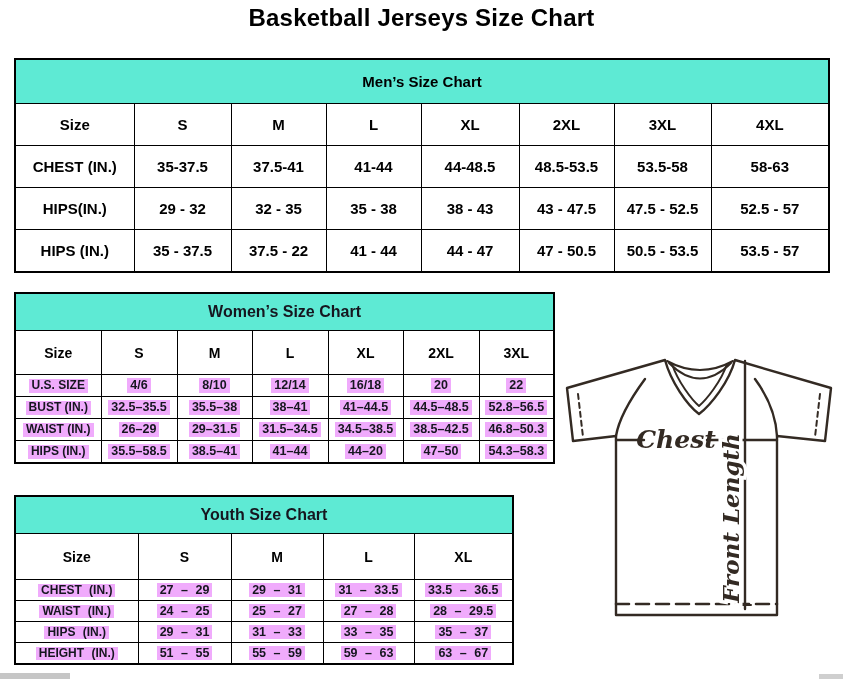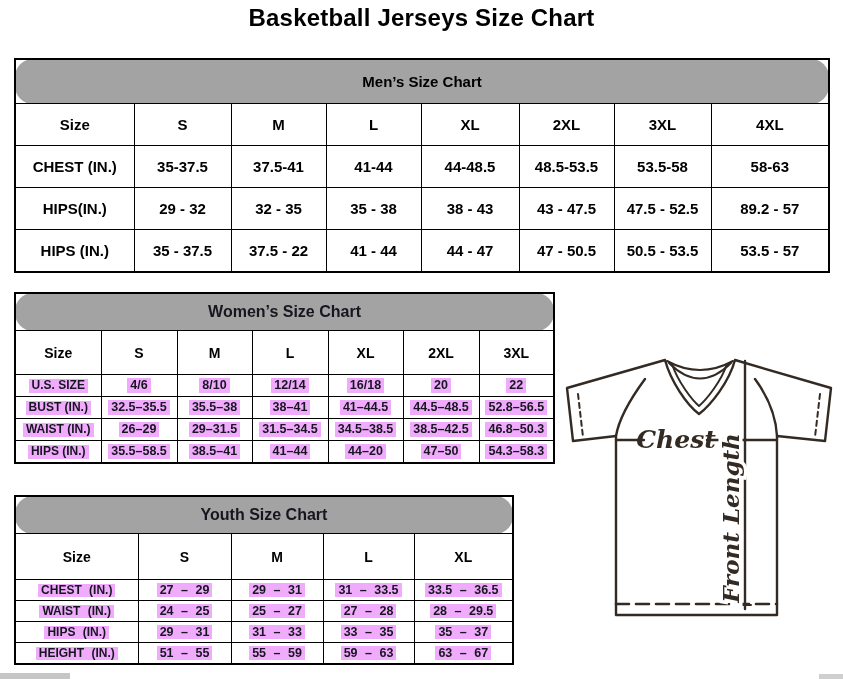--- a/index.html
+++ b/index.html
@@ -8,21 +8,21 @@
     font-family:"Liberation Sans","DejaVu Sans",sans-serif;color:#000;
     overflow:hidden;
   }
   .page-title{
     position:absolute;left:0;top:4px;width:843px;text-align:center;
     font-size:24px;font-weight:bold;letter-spacing:0.2px;
   }
   table{border-collapse:collapse;table-layout:fixed;position:absolute;background:#fff;}
   td,th{border:1px solid #000;text-align:center;vertical-align:middle;padding:0;overflow:hidden;}
   table{border:2px solid #000;}
-  .tbl-title{background:#a3a3a3;font-weight:bold;font-size:17px;border-radius:18px;}
+  .tbl-title{background:#5eead4;font-weight:bold;font-size:17px;}
   .men{left:14px;top:58px;width:814px;}
   .men .tbl-title{height:43px;}
   .men th{height:41px;font-size:15px;}
   .men td{height:41px;font-size:15px;font-weight:bold;}
   .women{left:14px;top:292px;width:539px;}
   .women .tbl-title{height:36px;font-size:16px;}
   .women th{height:43px;font-size:14px;}
   .women td{height:21px;font-size:12.5px;font-weight:bold;color:#16161f;}
   .youth{left:14px;top:495px;width:498px;}
   .youth .tbl-title{height:36px;font-size:16px;}
@@ -77,21 +77,21 @@
     <td>58-63</td>
   </tr>
   <tr>
     <td>HIPS(IN.)</td>
     <td>29 - 32</td>
     <td>32 - 35</td>
     <td>35 - 38</td>
     <td>38 - 43</td>
     <td>43 - 47.5</td>
     <td>47.5 - 52.5</td>
-    <td>89.2 - 57</td>
+    <td>52.5 - 57</td>
   </tr>
   <tr>
     <td>HIPS (IN.)</td>
     <td>35 - 37.5</td>
     <td>37.5 - 22</td>
     <td>41 - 44</td>
     <td>44 - 47</td>
     <td>47 - 50.5</td>
     <td>50.5 - 53.5</td>
     <td>53.5 - 57</td>

